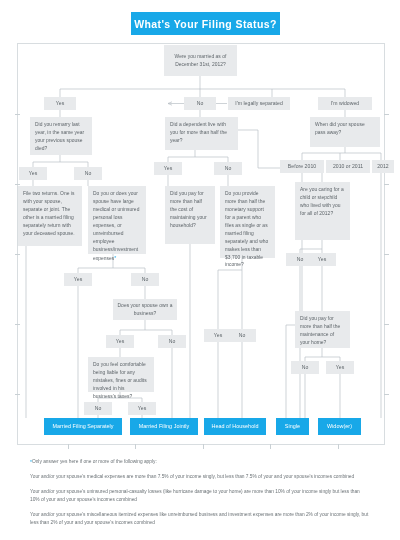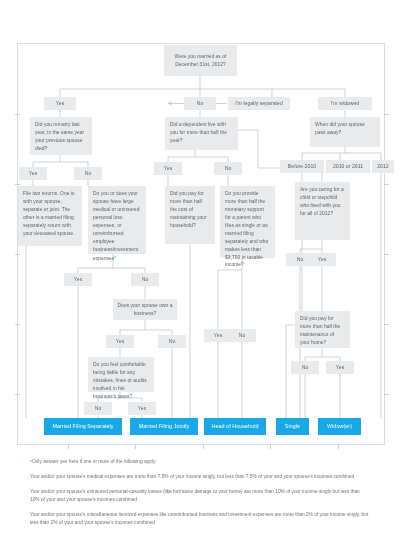--- a/index.html
+++ b/index.html
@@ -124,20 +124,21 @@
     line-height: 1.65;
     color: #6b7276;
     margin: 0 0 7px 0;
   }
 </style>
 </head>
 <body>
 
 <div id="root">
 
+  <div id="title-banner">What's Your Filing Status?</div>
 
   <div id="chart-frame">
     <div class="frame-tick" style="left:50px;  top:400px; width:1px; height:5px;"></div>
     <div class="frame-tick" style="left:117px; top:400px; width:1px; height:5px;"></div>
     <div class="frame-tick" style="left:185px; top:400px; width:1px; height:5px;"></div>
     <div class="frame-tick" style="left:252px; top:400px; width:1px; height:5px;"></div>
     <div class="frame-tick" style="left:320px; top:400px; width:1px; height:5px;"></div>
     <div class="frame-tick" style="left:-3px; top:70px;  width:5px; height:1px;"></div>
     <div class="frame-tick" style="left:-3px; top:140px; width:5px; height:1px;"></div>
     <div class="frame-tick" style="left:-3px; top:210px; width:5px; height:1px;"></div>

